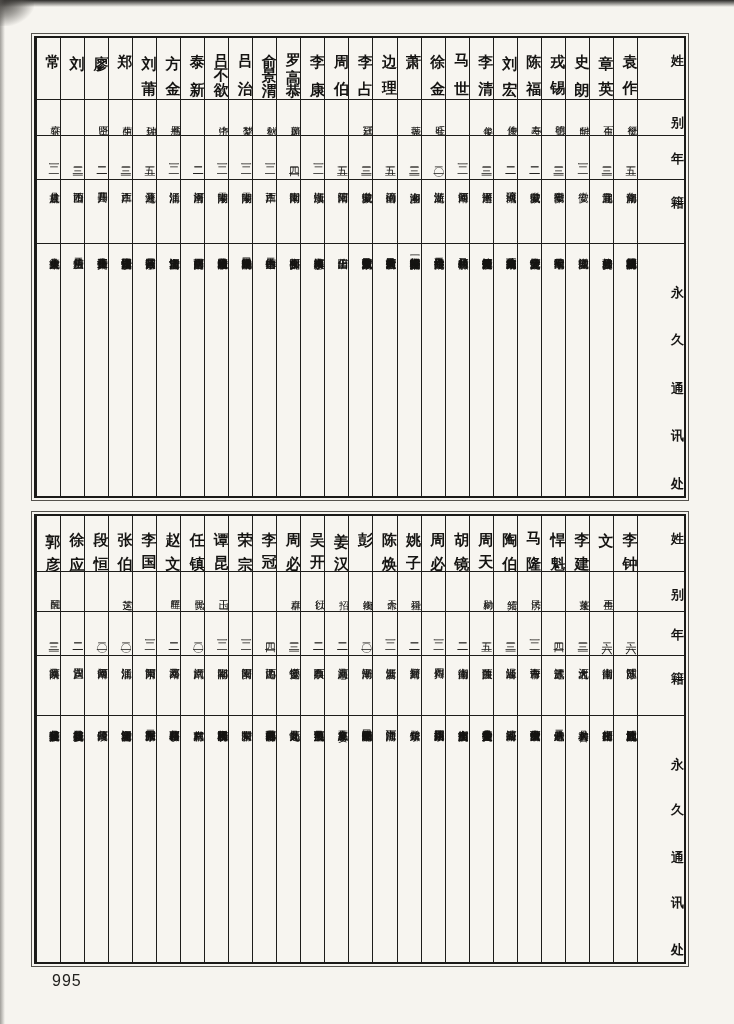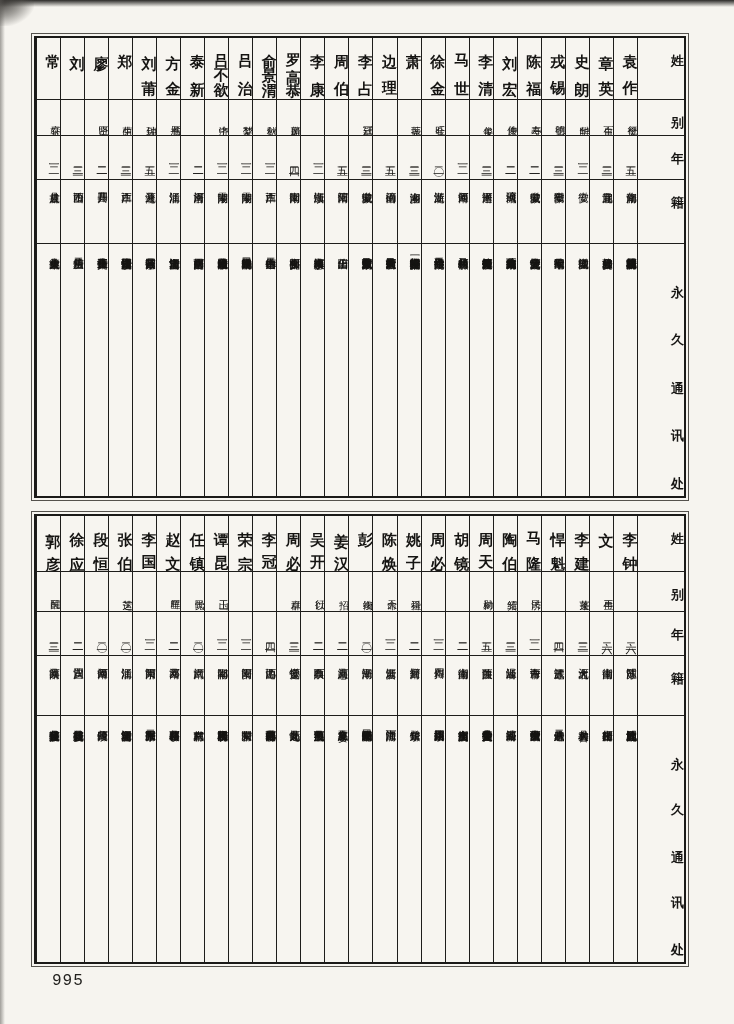--- a/index.html
+++ b/index.html
@@ -75,21 +75,21 @@
   .header-col .cell{font-weight:bold;}
   .header-col .cell.name,.header-col .cell.alias,.header-col .cell.age,.header-col .cell.native{
     font-size:13px;text-align:justify;text-align-last:justify;padding:6px 0;line-height:1;
   }
   .header-col .cell.addr{
     font-size:13px;text-align:justify;text-align-last:justify;padding:30px 0;line-height:1;
   }
   .page-number{
     position:absolute;left:52px;top:972px;
     font-size:16px;letter-spacing:1px;color:#23221f;
-    font-family:Liberation Mono, monospace;
+    font-family:Liberation Sans, sans-serif;
   }
 </style>
 </head>
 <body>
 
 <div class="page">
   <div class="scan-edge-top"></div>
   <div class="scan-corner"></div>
   <div class="scan-edge-left"></div>
 

